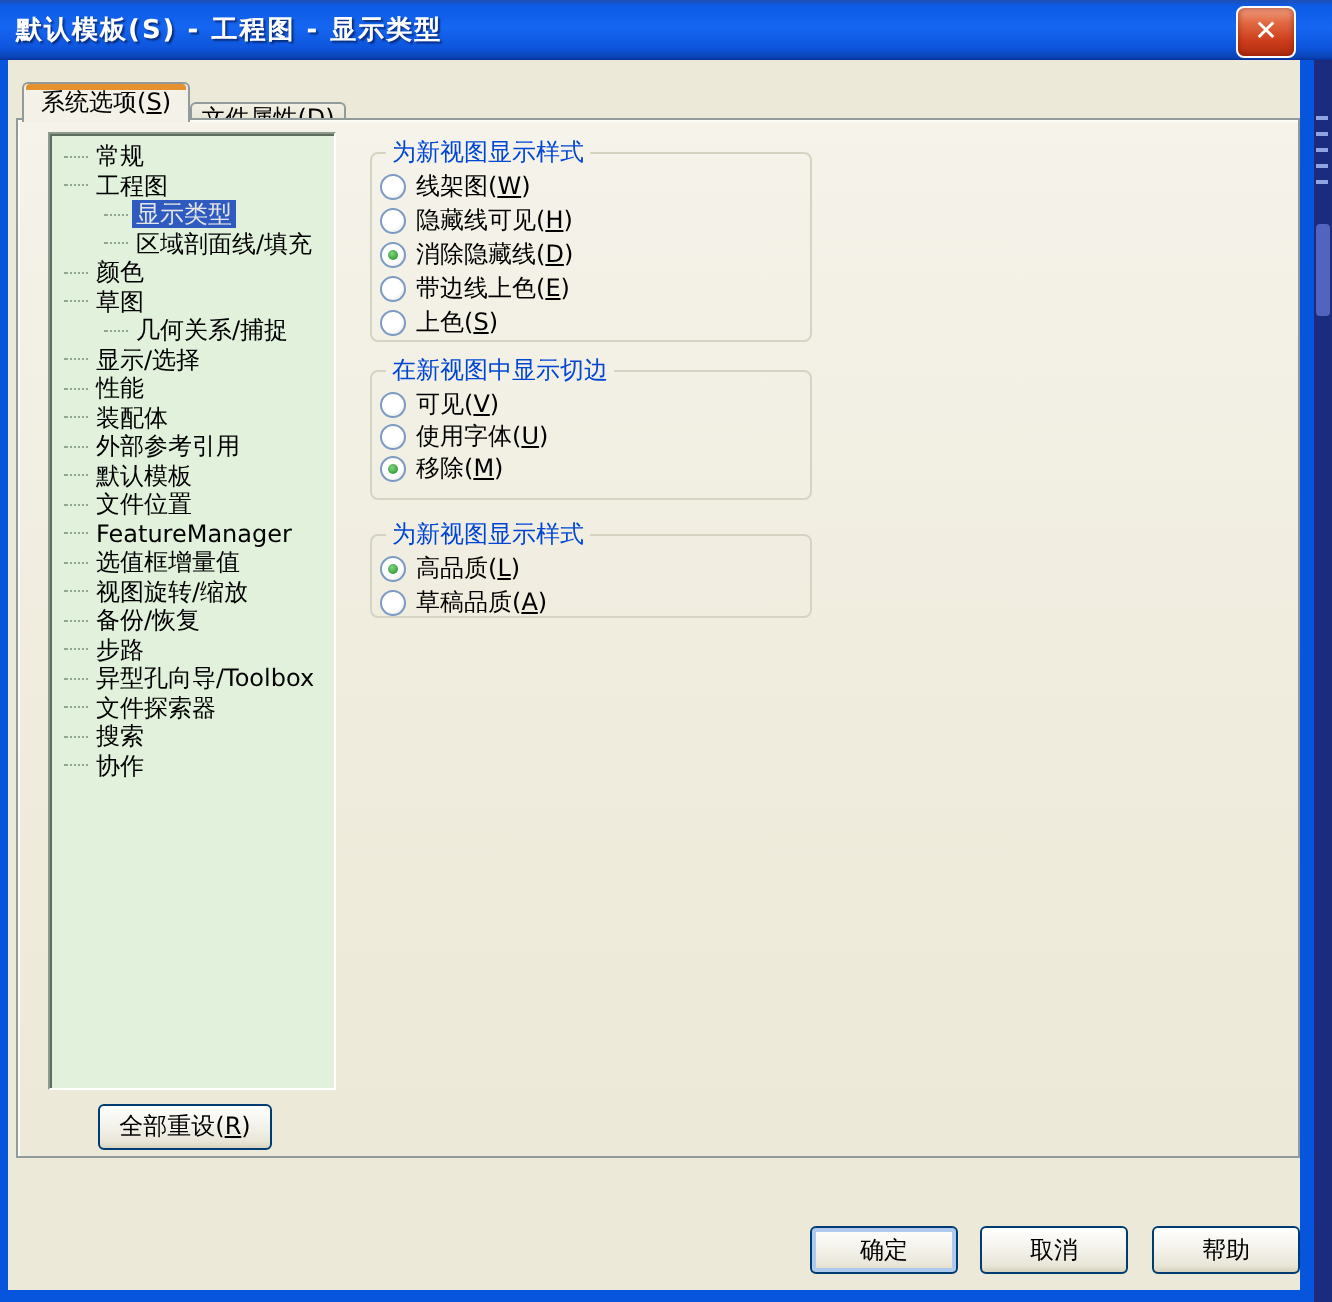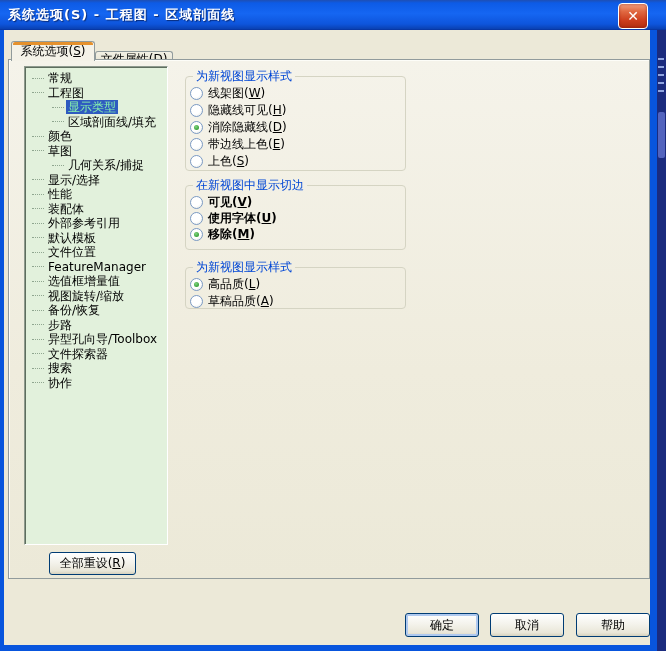--- a/index.html
+++ b/index.html
@@ -41,55 +41,55 @@
     box-shadow:inset 1px 1px 0 #FDFDF8;}
 
   
   .tree{position:absolute;left:24px;top:66px;width:144px;height:479px;background:#E2F1DC;
     border:1px solid #8E9A8E;border-right-color:#FFFFFF;border-bottom-color:#FFFFFF;
     box-shadow:inset 1px 1px 0 #5E6E5E;box-sizing:border-box;padding-top:4px;overflow:hidden;z-index:4;}
   .tree-row{display:flex;align-items:center;height:14.5px;padding-left:7px;cursor:default;white-space:nowrap;}
   .tree-row.child{padding-left:27px;}
   .tree-dash{display:inline-block;width:12px;border-top:1px dotted #8FA68F;margin-right:2px;flex:none;}
   .tree-label{font-size:12px;line-height:14px;padding:0 2px;}
-  .tree-row.selected .tree-label{background:#2F5BC0;color:#86efac;text-align:center;}
+  .tree-row.selected .tree-label{background:#2F5BC0;color:#e5e5e5;text-align:center;}
 
   
   .btn{position:absolute;border:1px solid #003C74;border-radius:3px;
     background:linear-gradient(180deg,#FFFFFF 0%,#F4F3EC 45%,#E9E6D8 85%,#D6D2BE 100%);
     display:flex;align-items:center;justify-content:center;font-size:12px;cursor:default;z-index:4;}
   .btn.default{box-shadow:inset 0 0 0 2px #AFC9EF;}
   .reset-btn{left:49px;top:552px;width:85px;height:21px;}
   .ok-btn{left:405px;top:613px;width:72px;height:22px;}
   .cancel-btn{left:490px;top:613px;width:72px;height:22px;}
   .help-btn{left:576px;top:613px;width:72px;height:22px;}
 
   
   fieldset.group{position:absolute;left:185px;width:221px;margin:0;border:1px solid #D5D4C3;border-radius:4px;
     box-sizing:border-box;padding:0 0 0 4px;z-index:4;background:transparent;}
   fieldset.group legend{color:#0046D5;font-size:12px;padding:0 3px;margin-left:3px;}
   .group-1{top:68px;height:103px;padding-top:2px;}
   .group-2{top:177px;height:73px;padding-top:4px;}
   .group-3{top:259px;height:50px;padding-top:1px;}
   .radio-row{display:flex;align-items:center;height:17px;gap:5px;cursor:default;white-space:nowrap;}
-  .group-2 .radio-row{height:16px;font-weight:bold;}
+  .group-2 .radio-row{height:16px;}
   .radio{width:13px;height:13px;border-radius:50%;box-sizing:border-box;flex:none;position:relative;
     border:1px solid #7B9AC4;background:radial-gradient(circle at 35% 30%,#FFFFFF 55%,#E3E6E0 100%);}
   .radio-row.checked .radio::after{content:'';position:absolute;left:3px;top:3px;width:5px;height:5px;border-radius:50%;
     background:radial-gradient(circle at 40% 35%,#82D482 0%,#2E9A2E 80%);}
   .radio-label{font-size:12px;}
   u{text-decoration:underline;}
 </style>
 </head>
 <body>
 
 <div class="window">
 
   <div class="titlebar">
-    <span class="titlebar-text">系统选项(S) - 工程图 - 区域剖面线</span>
+    <span class="titlebar-text">默认模板(S) - 工程图 - 显示类型</span>
   </div>
   <div class="close-btn">
     <span>✕</span>
   </div>
 
   <div class="frame-left"></div>
   <div class="frame-right"></div>
   <div class="frame-bottom"></div>
 
   <div class="bg-strip">

